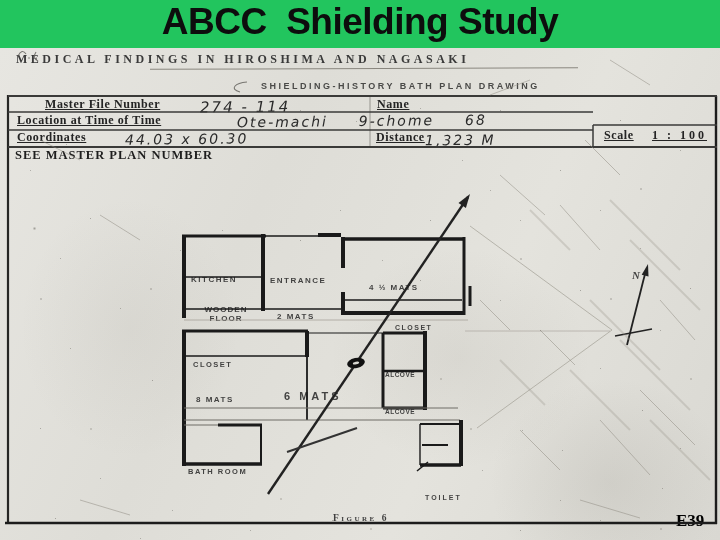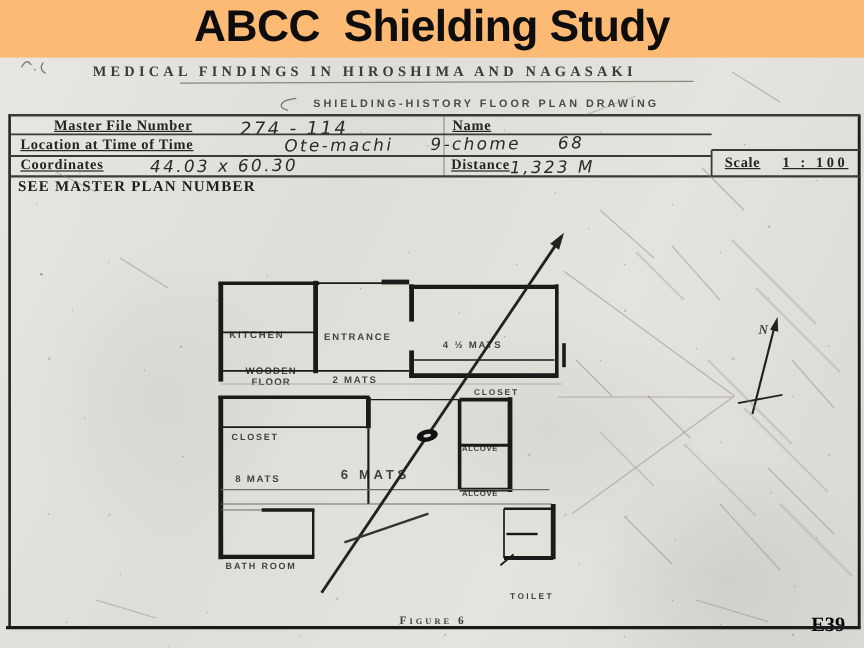--- a/index.html
+++ b/index.html
@@ -1,18 +1,18 @@
 <!DOCTYPE html>
 <html><head>
 <meta charset="utf-8">
 <style>
   * { margin:0; padding:0; box-sizing:border-box; }
   html,body { width:720px; height:540px; }
   body { font-family:"Liberation Sans", sans-serif; background:#fff; }
-  .page { position:relative; width:720px; height:540px; overflow:hidden; background:#fdba74; }
+  .page { position:relative; width:720px; height:540px; overflow:hidden; background:#22c55e; }
 
   .slide-title {
     position:absolute; left:0; top:1px; width:720px; height:46px;
     text-align:center; line-height:46px; white-space:pre;
     font:bold 37px "Liberation Sans", sans-serif; letter-spacing:-0.5px; color:#0d0d0d;
   }
 
   .scan {
     position:absolute; left:0; top:48px; width:720px; height:492px;
     background:linear-gradient(115deg,#e7e6e1 0%,#deddd7 35%,#e4e3dd 65%,#d9d8d2 100%);
@@ -47,21 +47,21 @@
     96px 57px 0 rgba(55,52,45,.35),300px 62px 0 rgba(55,52,45,.3),500px 62px 0 rgba(55,52,45,.3),
     620px 72px 0 rgba(55,52,45,.35),680px 102px 0 rgba(55,52,45,.3),356px 73px 0 rgba(55,52,45,.3),
     590px 528px 0 rgba(55,52,45,.3),50px 528px 0 rgba(55,52,45,.3),420px 60px 0 rgba(55,52,45,.3); }
   .noise2 { position:absolute; left:0; top:0; width:2px; height:2px; background:transparent;
     box-shadow:210px 350px 0 rgba(70,66,58,.2),440px 330px 0 rgba(70,66,58,.18),610px 250px 0 rgba(70,66,58,.2),
     660px 480px 0 rgba(70,66,58,.2),90px 380px 0 rgba(70,66,58,.18),280px 450px 0 rgba(70,66,58,.18),
     520px 210px 0 rgba(70,66,58,.2),470px 380px 0 rgba(70,66,58,.18),150px 240px 0 rgba(70,66,58,.2),
     640px 140px 0 rgba(70,66,58,.2),690px 330px 0 rgba(70,66,58,.18),370px 480px 0 rgba(70,66,58,.18),
     40px 250px 0 rgba(70,66,58,.2),570px 520px 0 rgba(70,66,58,.2); }
 
-  .hdr1 { position:absolute; left:0; top:52px; width:608px; text-align:center;
+  .hdr1 { position:absolute; left:16px; top:52px; width:608px; 
     font:bold 12px "Liberation Serif", serif; letter-spacing:3.5px; color:#3a3a3a; }
   .hdr1-underline { position:absolute; left:150px; top:68px; width:428px; height:1px;
     background:#8a877f; transform:rotate(-0.2deg); }
   .hdr2 { position:absolute; left:261px; top:81px;
     font:bold 9px "Liberation Sans", sans-serif; letter-spacing:2.5px; color:#4a4a48; }
 
   .flabel { position:absolute; font:bold 12px "Liberation Serif", serif; letter-spacing:0.6px; color:#242424; white-space:nowrap;text-decoration:underline; }
   .fnote  { position:absolute; font:bold 12.5px "Liberation Serif", serif; letter-spacing:1px; color:#1e1e1e; white-space:nowrap; }
   .hand   { position:absolute; font:italic 15px "DejaVu Sans", sans-serif; letter-spacing:2px; color:#2a2a2a;
             transform:rotate(-0.6deg); white-space:pre; }
@@ -86,21 +86,21 @@
   <div class="scan">
     <div class="smudge s1"></div>
     <div class="smudge s2"></div>
     <div class="smudge s3"></div>
   </div>
   <div class="noise1" style="top:48px"></div>
   <div class="noise2" style="top:48px"></div>
 
   <div class="hdr1">MEDICAL FINDINGS IN HIROSHIMA AND NAGASAKI</div>
   <div class="hdr1-underline"></div>
-  <div class="hdr2">SHIELDING-HISTORY FLOOR PLAN DRAWING</div>
+  <div class="hdr2">SHIELDING-HISTORY BATH PLAN DRAWING</div>
 
   <div class="flabel" style="left:45px;top:97px">Master File Number</div>
   <div class="hand" style="left:200px;top:98px">274 - 114</div>
   <div class="flabel" style="left:377px;top:97px">Name</div>
   <div class="hand" style="left:440px;top:99px"></div>
   <div class="flabel" style="left:17px;top:113px">Location at Time of Time</div>
   <div class="hand small" style="left:237px;top:113px;word-spacing:9px">Ote-machi  9-chome  68</div>
   <div class="flabel" style="left:17px;top:130px">Coordinates</div>
   <div class="hand small" style="left:125px;top:131px">44.03 x 60.30</div>
   <div class="flabel" style="left:376px;top:130px">Distance</div>

